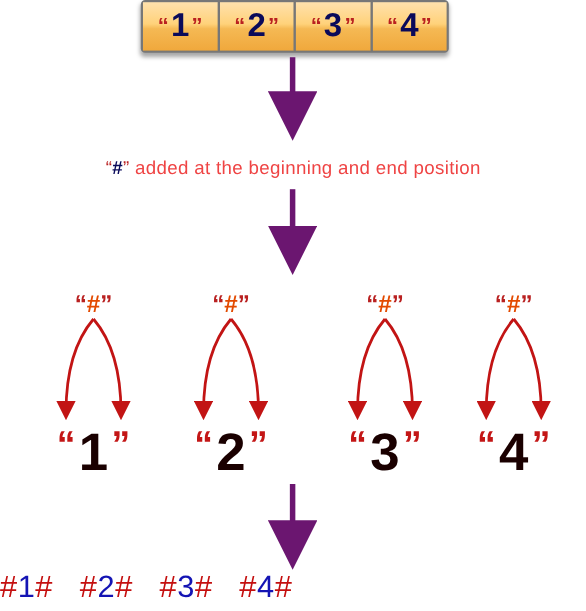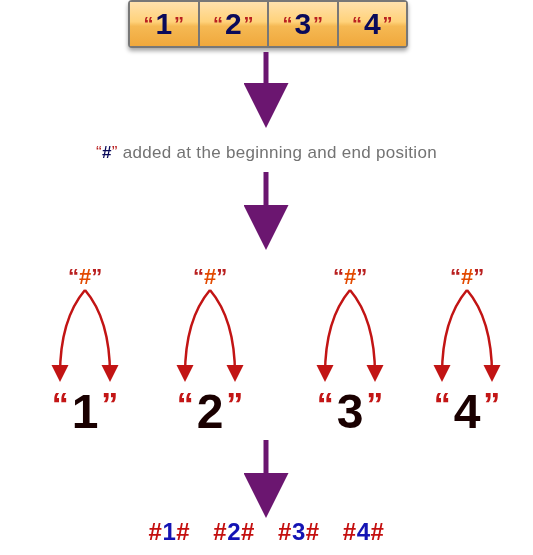--- a/index.html
+++ b/index.html
@@ -42,36 +42,36 @@
 
   
   .caption {
     left: 0; right: 0; top: 143px;
     text-align: center;
     font-size: 17px;
     letter-spacing: .3px;
   }
   .caption .q { color: #b92020; }
   .caption .sym { color: #0a0a5a; font-weight: 700; }
-  .caption .t { color: #737373; }
+  .caption .t { color: #ef4444; }
 
   
   .hash-row { top: 264px; left: 0; right: 0; }
   .hash-item { position: absolute; font-weight: bold; font-size: 22px; white-space: nowrap; transform: translateX(-50%); }
   .hash-item .q2 { color: #b92020; }
   .hash-item .sym2 { color: #e34a00; font-weight: 900; }
 
   
   .big-row { top: 384px; left: 0; right: 0; }
   .big-item { position: absolute; font-weight: 900; white-space: nowrap; transform: translateX(-50%); }
   .big-item .q3 { color: #c31616; font-size: 34px; font-weight: 900; vertical-align: 12px; }
   .big-item .num { color: #1a0000; font-size: 48px; font-weight: 900; margin: 0 3px; }
 
   
-  .result { top: 518px; left: 0; right: 0; text-align: center; font-weight: 700; font-size: 24px; letter-spacing: .5px; }
+  .result { top: 518px; left: 0; right: 0; font-weight: 400; font-size: 28px; letter-spacing: .5px; }
   .r-hash { color: #c40f0f; }
   .r-num  { color: #1414b4; }
   .r-sp   { display:inline-block; width: 16px; }
 </style>
 </head>
 <body>
 
 <div class="stage">
 
   <div class="abs box-row">

